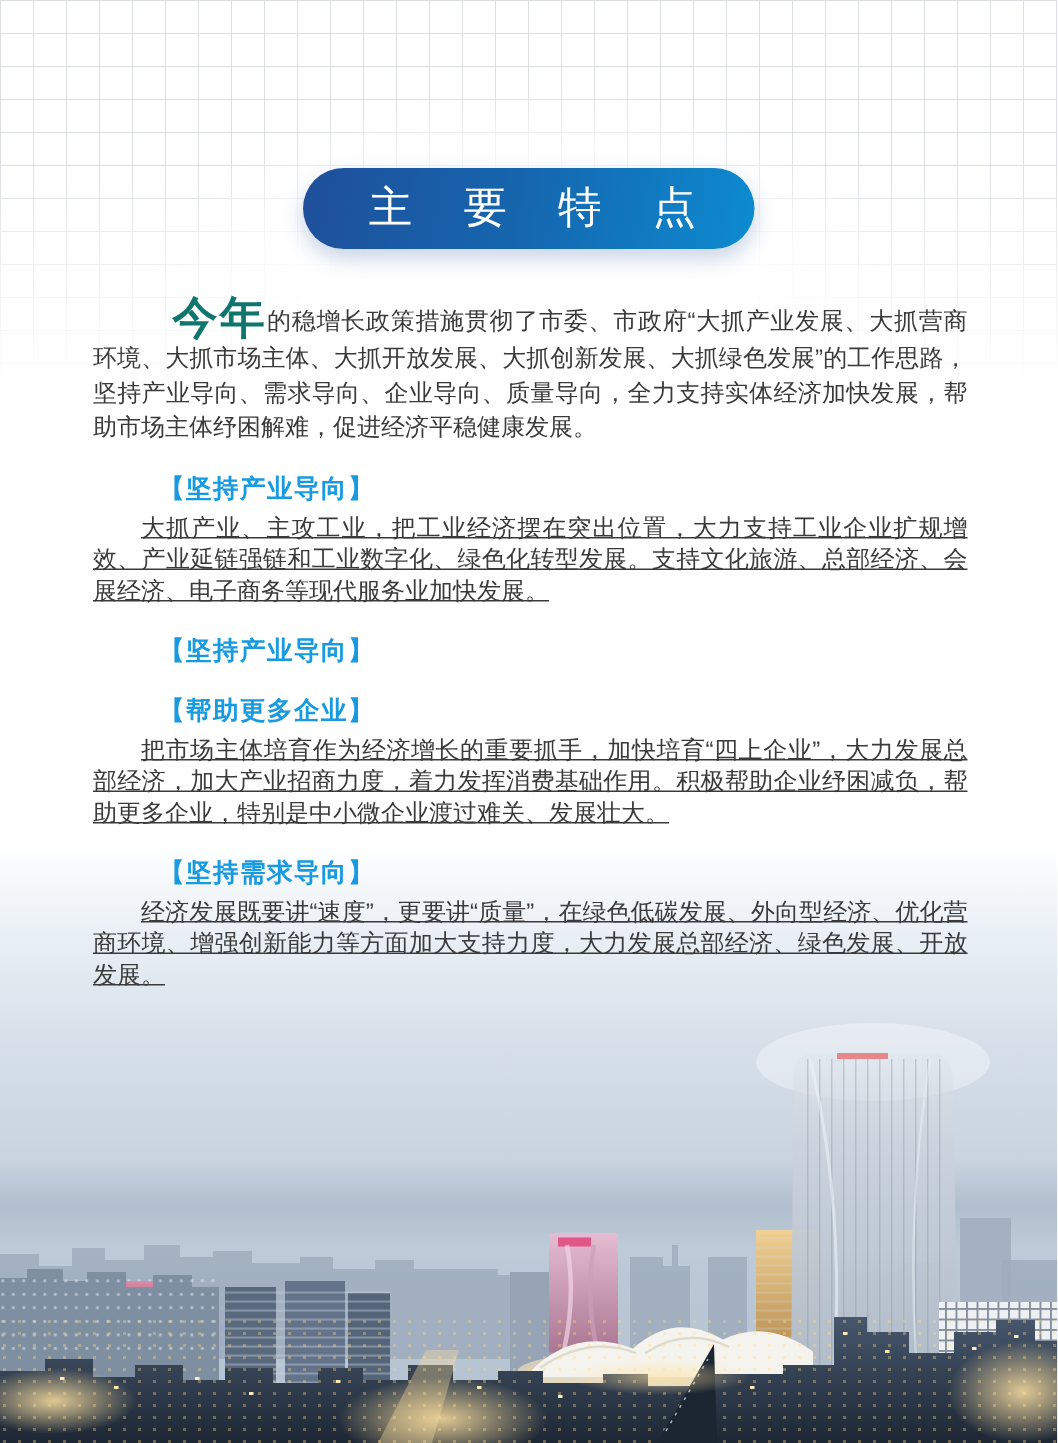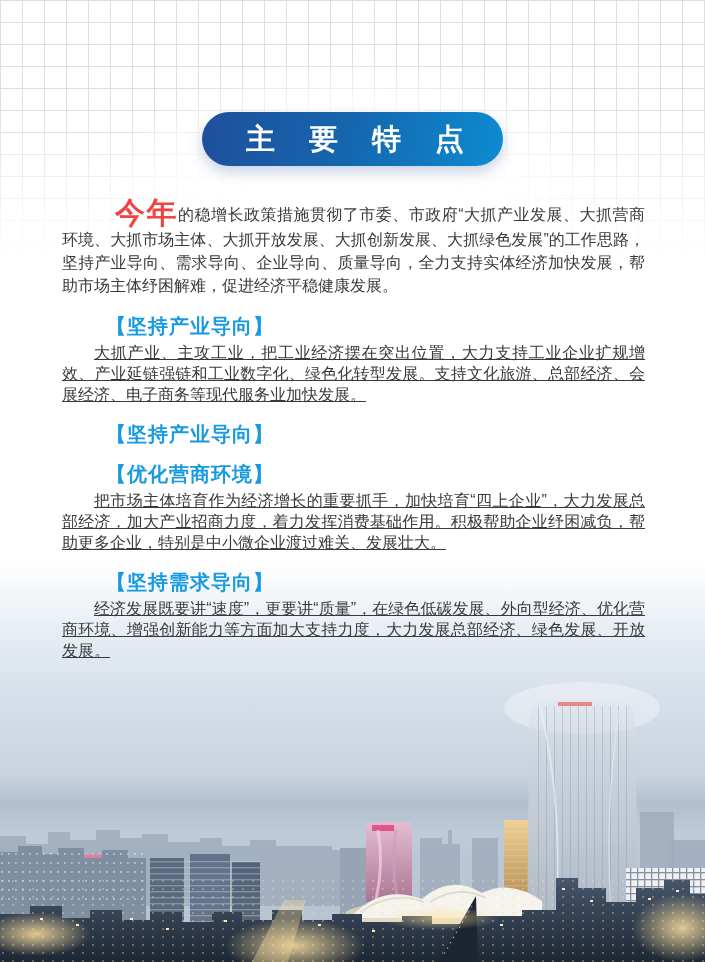--- a/index.html
+++ b/index.html
@@ -36,34 +36,34 @@
   .photo svg{position:absolute;left:0;bottom:0;display:block;}
 
   
   .content{position:relative;z-index:2;}
   .banner{
     width:fit-content;margin:112px auto 0 auto;
     height:54px;line-height:54px;
     padding:0 26px 0 44px;border-radius:30px;
     background:linear-gradient(100deg,#1f4f9b 0%,#1566ae 48%,#0d8bd1 100%);
     box-shadow:0 6px 14px rgba(30,80,150,.25);
-    color:#ffffff;font-size:29px;font-weight:bold;letter-spacing:13px;
+    color:#ffffff;font-size:29px;font-weight:normal;letter-spacing:13px;
   }
   .textwrap{padding:0 60px 0 62px;color:#3a3a3a;}
   .intro{
     margin:32px 0 0 0;font-size:16px;line-height:23px;
     text-align:justify;text-indent:53px;
   }
   .lead{
-    font-size:30px;font-weight:bold;color:#ef4444;
+    font-size:30px;font-weight:bold;color:#0f766e;
     letter-spacing:1px;line-height:1;vertical-align:-3px;
   }
   .section{margin-top:18px;}
   .section h3{
-    margin:0 0 5px 44px;font-size:20px;line-height:22px;
+    margin:0 0 5px 44px;font-size:17px;line-height:22px;
     color:#189ae0;font-weight:bold;letter-spacing:1px;
   }
   .section p{
     margin:0;font-size:16px;line-height:21px;
     text-align:justify;text-indent:2em;text-decoration:underline;
   }
 </style>
 </head>
 <body>
 
@@ -241,21 +241,21 @@
       <div class="section">
         <h3>【坚持产业导向】</h3>
         <p>大抓产业、主攻工业，把工业经济摆在突出位置，大力支持工业企业扩规增效、产业延链强链和工业数字化、绿色化转型发展。支持文化旅游、总部经济、会展经济、电子商务等现代服务业加快发展。</p>
       </div>
 
       <div class="section">
         <h3>【坚持产业导向】</h3>
       </div>
 
       <div class="section">
-        <h3>【优化营商环境】</h3>
+        <h3>【帮助更多企业】</h3>
         <p>把市场主体培育作为经济增长的重要抓手，加快培育“四上企业”，大力发展总部经济，加大产业招商力度，着力发挥消费基础作用。积极帮助企业纾困减负，帮助更多企业，特别是中小微企业渡过难关、发展壮大。</p>
       </div>
 
       <div class="section">
         <h3>【坚持需求导向】</h3>
         <p>经济发展既要讲“速度”，更要讲“质量”，在绿色低碳发展、外向型经济、优化营商环境、增强创新能力等方面加大支持力度，大力发展总部经济、绿色发展、开放发展。</p>
       </div>
     </div>
   </div>
 

